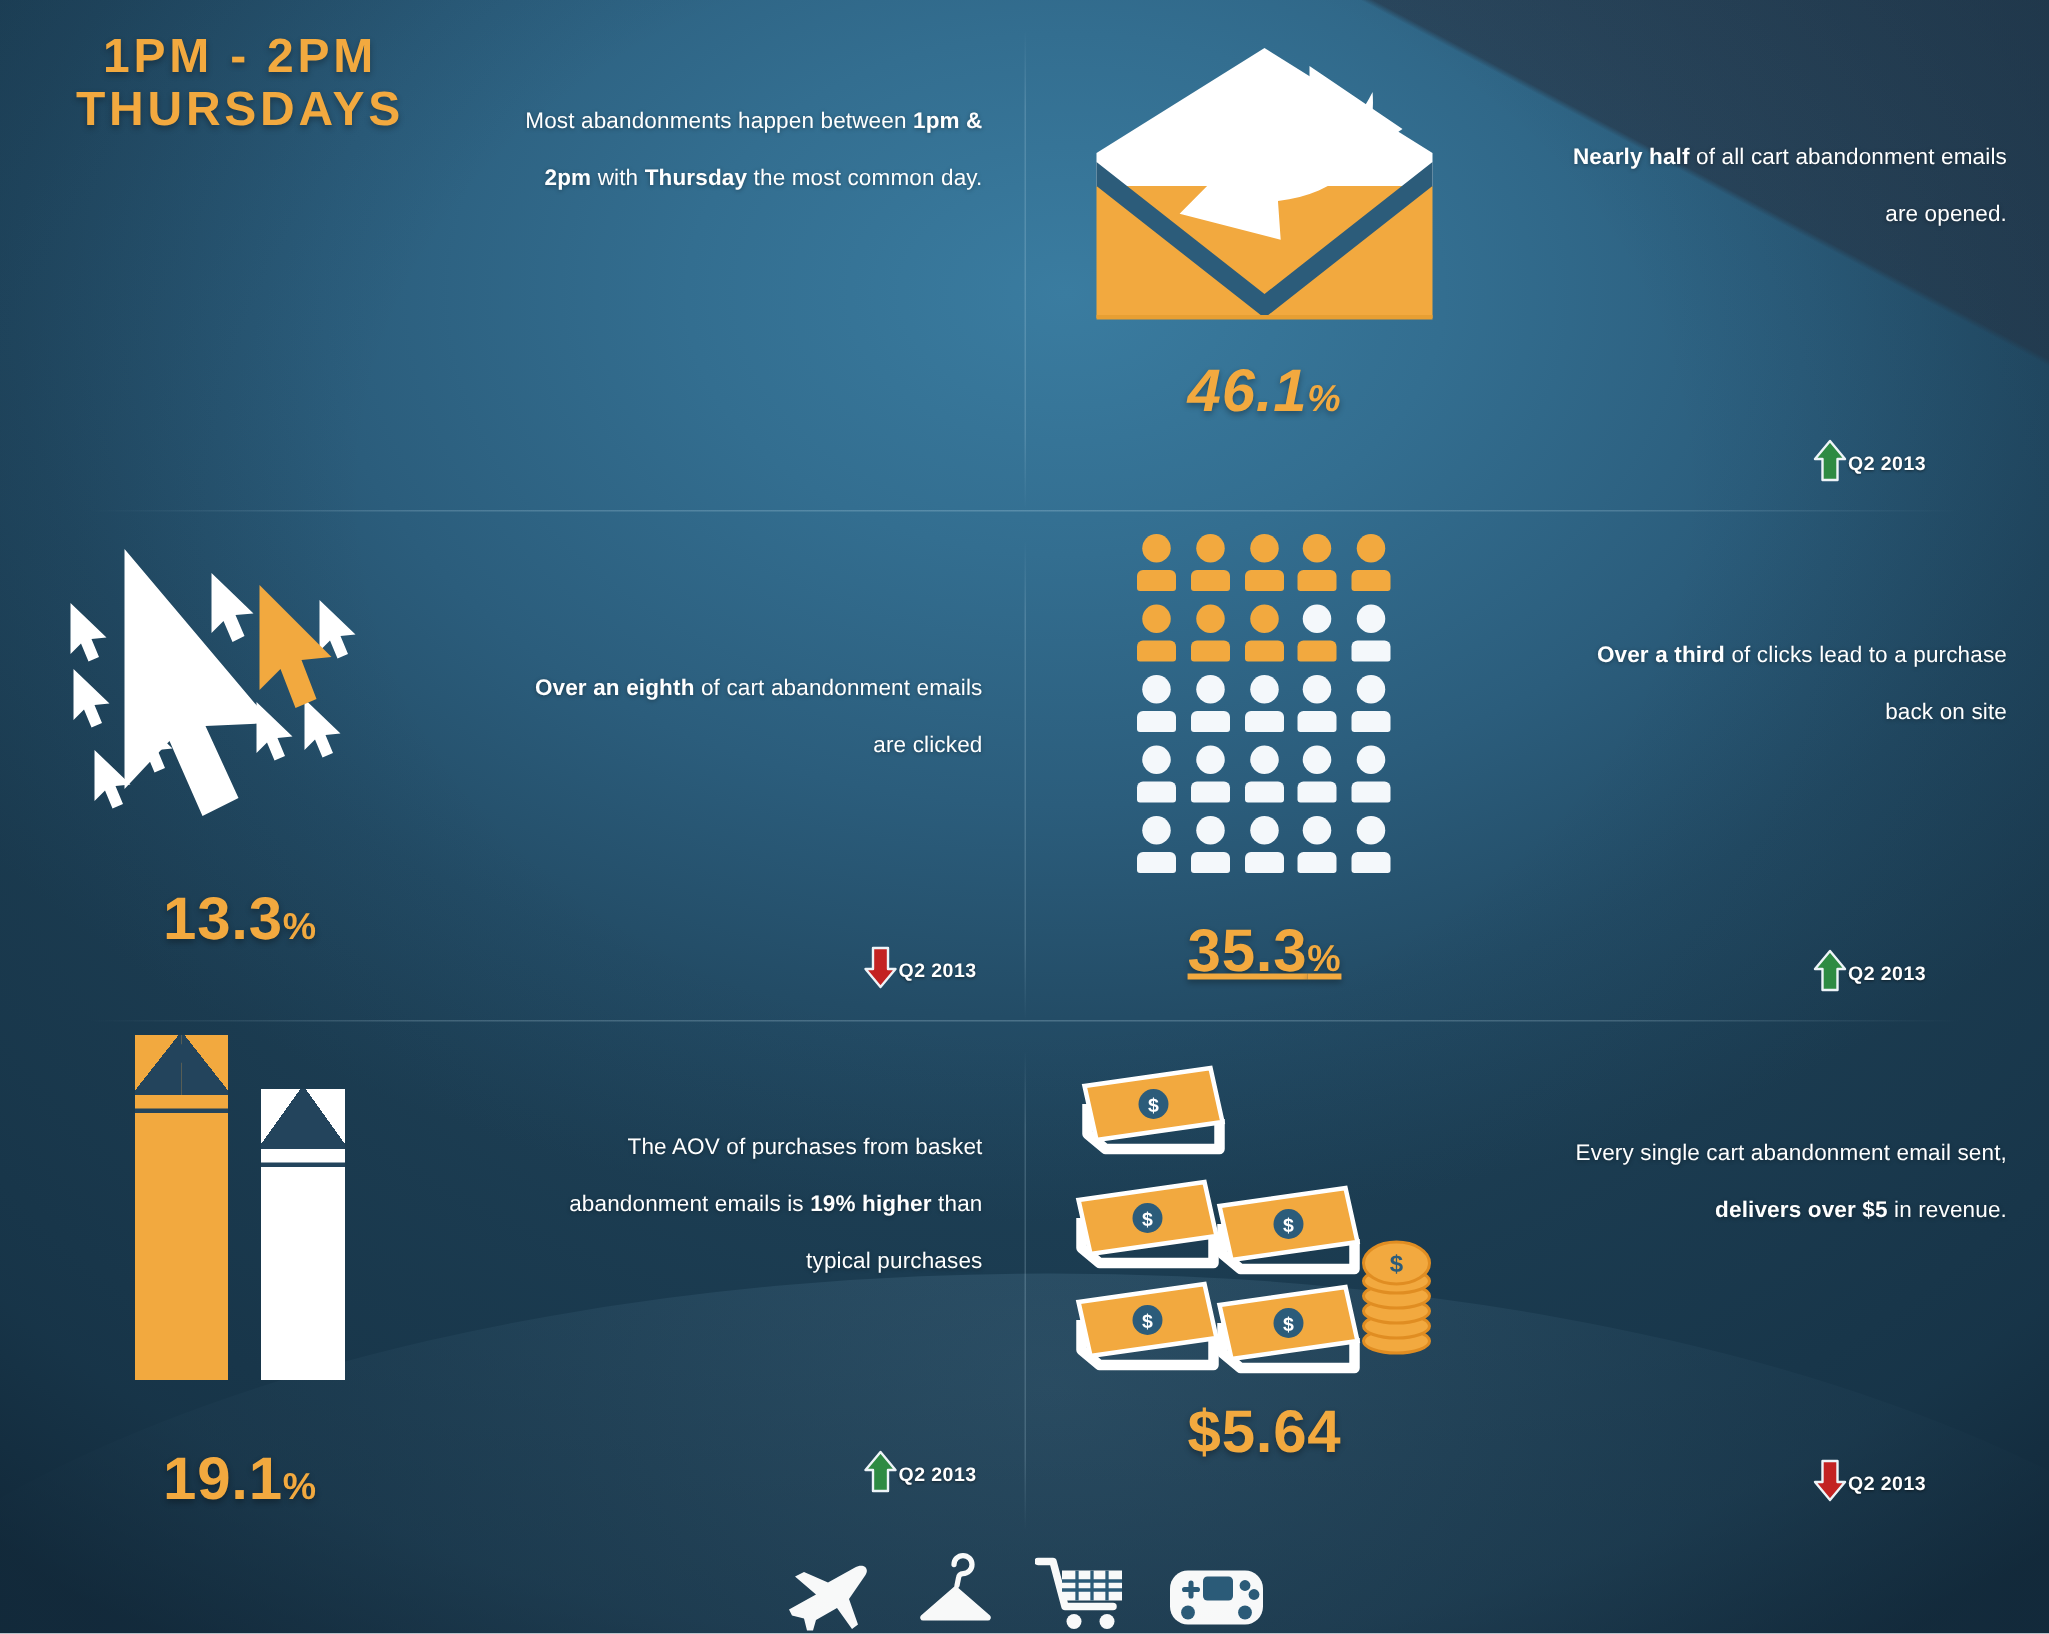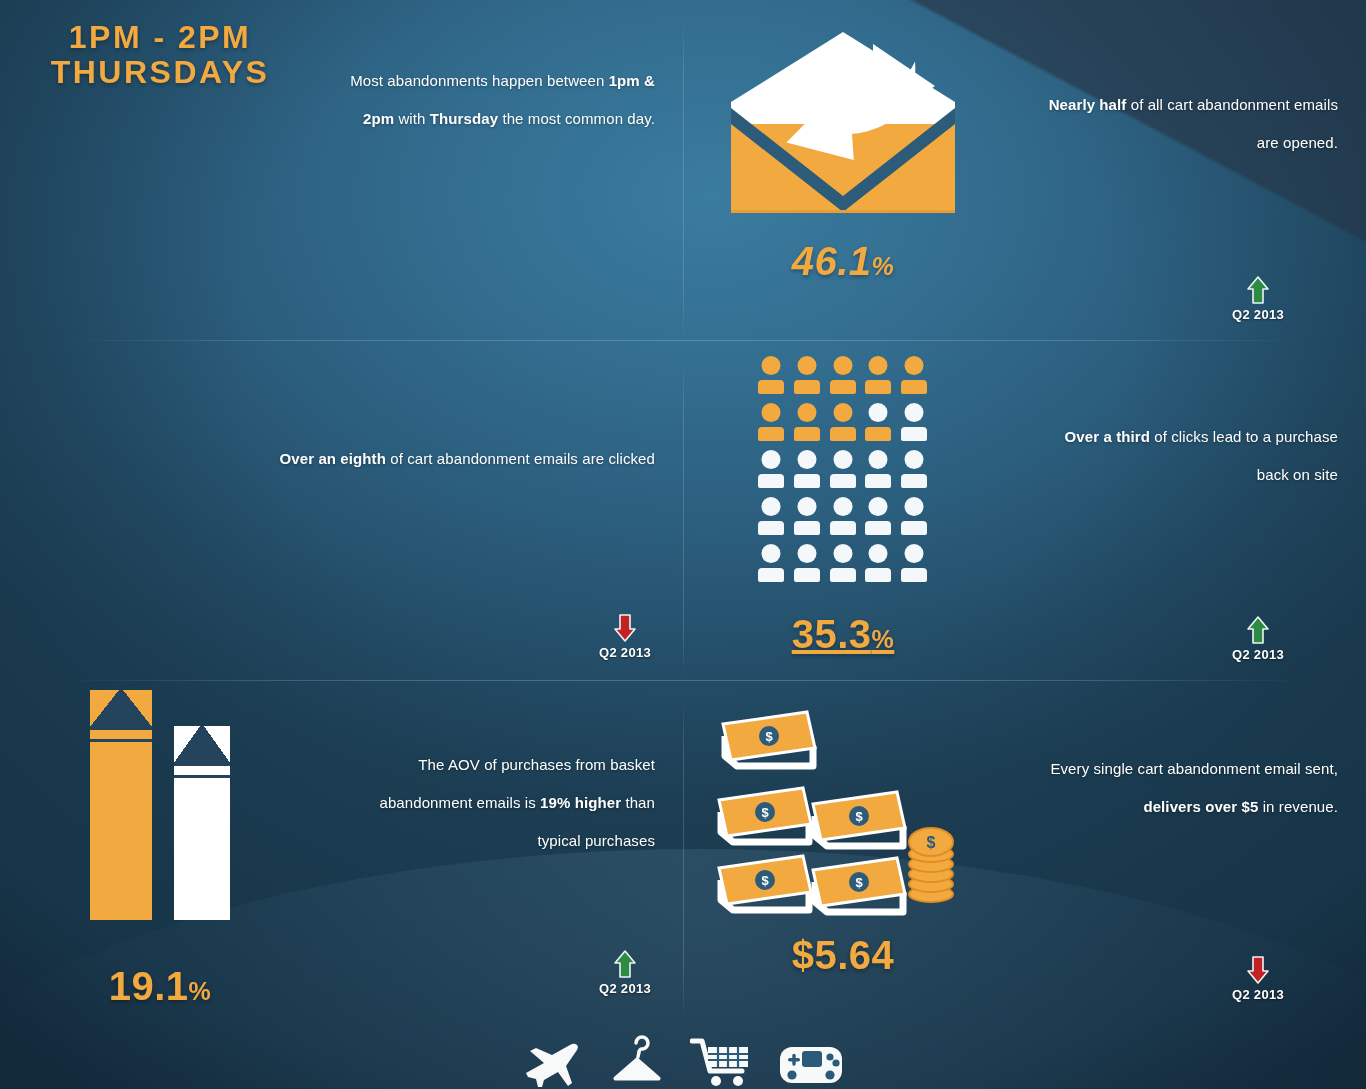--- a/index.html
+++ b/index.html
@@ -118,21 +118,21 @@
     letter-spacing: 2.5px;
     text-align: center;
     text-shadow: 0 2px 4px rgba(0,0,0,0.3);
     font-stretch: condensed;
   }
 
   
   .trend {
     position: absolute;
     display: flex;
-    flex-direction: column;
+    flex-direction: row;
     align-items: center;
   }
   .trend .label {
     color: #ffffff;
     font-size: 13px;
     font-weight: 700;
     letter-spacing: 0.3px;
     margin-top: 2px;
     text-shadow: 0 1px 2px rgba(0,0,0,0.5);
   }
@@ -294,20 +294,44 @@
           <svg width="24" height="30" viewBox="0 0 24 30">
             <polygon points="12,2 22,14 17,14 17,28 7,28 7,14 2,14" fill="#2e8b43" stroke="#eef4f8" stroke-width="1.6" stroke-linejoin="round"></polygon>
           </svg>
           <span class="label">Q2 2013</span>
         </div>
       </div>
     </div>
 
     <div class="cell">
       <div class="panel-inner">
+        <div class="art">
+          <div class="cursors">
+            <svg viewBox="0 0 250 215" width="250" height="215">
+              <g fill="#ffffff">
+
+                <path d="M48,12 L48,172 L78,140 L100,190 L124,178 L102,130 L146,128 Z"></path>
+
+                <path d="M106,28 L106,68 L114,60 L120,74 L128,70 L122,56 L134,55 Z"></path>
+                <path d="M12,48 L12,82 L19,75 L24,87 L31,84 L26,72 L36,71 Z"></path>
+                <path d="M178,46 L178,80 L185,73 L190,85 L197,82 L192,70 L202,69 Z"></path>
+                <path d="M14,92 L14,126 L21,119 L26,131 L33,128 L28,116 L38,115 Z"></path>
+                <path d="M136,114 L136,148 L143,141 L148,153 L155,150 L150,138 L160,137 Z"></path>
+                <path d="M168,112 L168,146 L175,139 L180,151 L187,148 L182,136 L192,135 Z"></path>
+                <path d="M56,122 L56,156 L63,149 L68,161 L75,158 L70,146 L80,145 Z"></path>
+                <path d="M28,146 L28,180 L35,173 L40,185 L47,182 L42,170 L52,169 Z"></path>
+              </g>
+
+              <path d="M138,36 L138,106 L152,92 L162,118 L176,112 L166,86 L186,84 Z" fill="#f2a93f"></path>
+            </svg>
+          </div>
+          <div class="stat" style="margin-top:22px;">
+            <span>13.3</span><span class="pct">%</span>
+          </div>
+        </div>
         <div class="copy" style="padding-top:100px;"><b>Over an eighth</b><span> of cart abandonment emails are clicked</span></div>
         <div class="trend" style="right:32px; bottom:20px;">
           <svg width="24" height="30" viewBox="0 0 24 30">
             <polygon points="12,28 2,16 7,16 7,2 17,2 17,16 22,16" fill="#c32222" stroke="#eef4f8" stroke-width="1.6" stroke-linejoin="round"></polygon>
           </svg>
           <span class="label">Q2 2013</span>
         </div>
       </div>
     </div>
 

